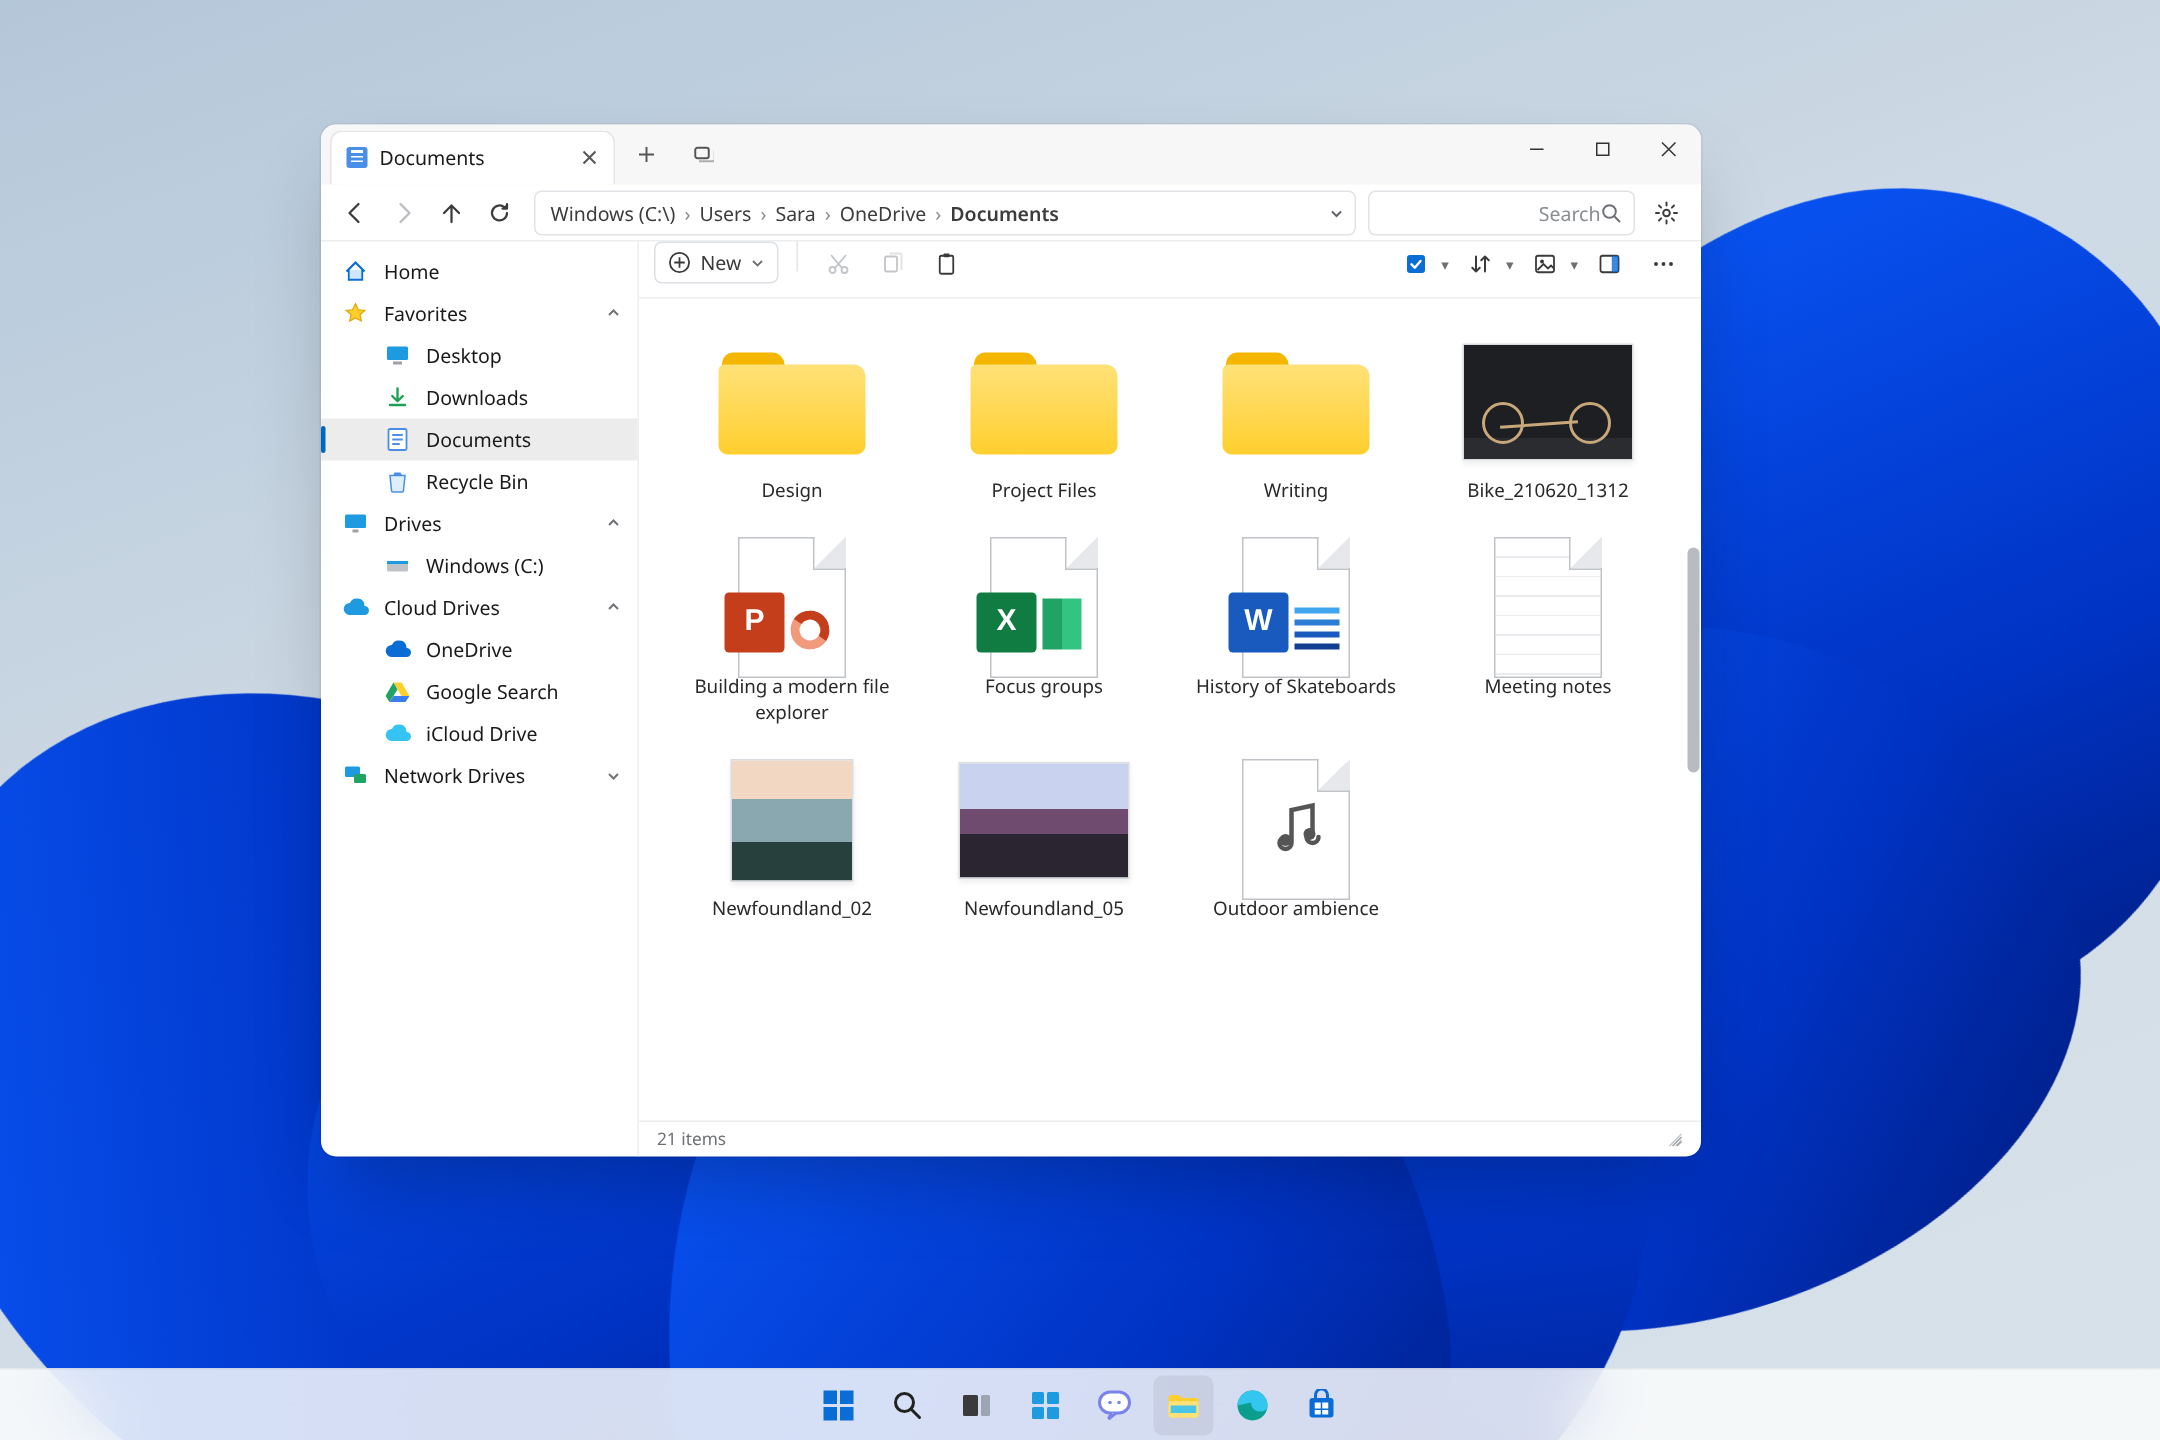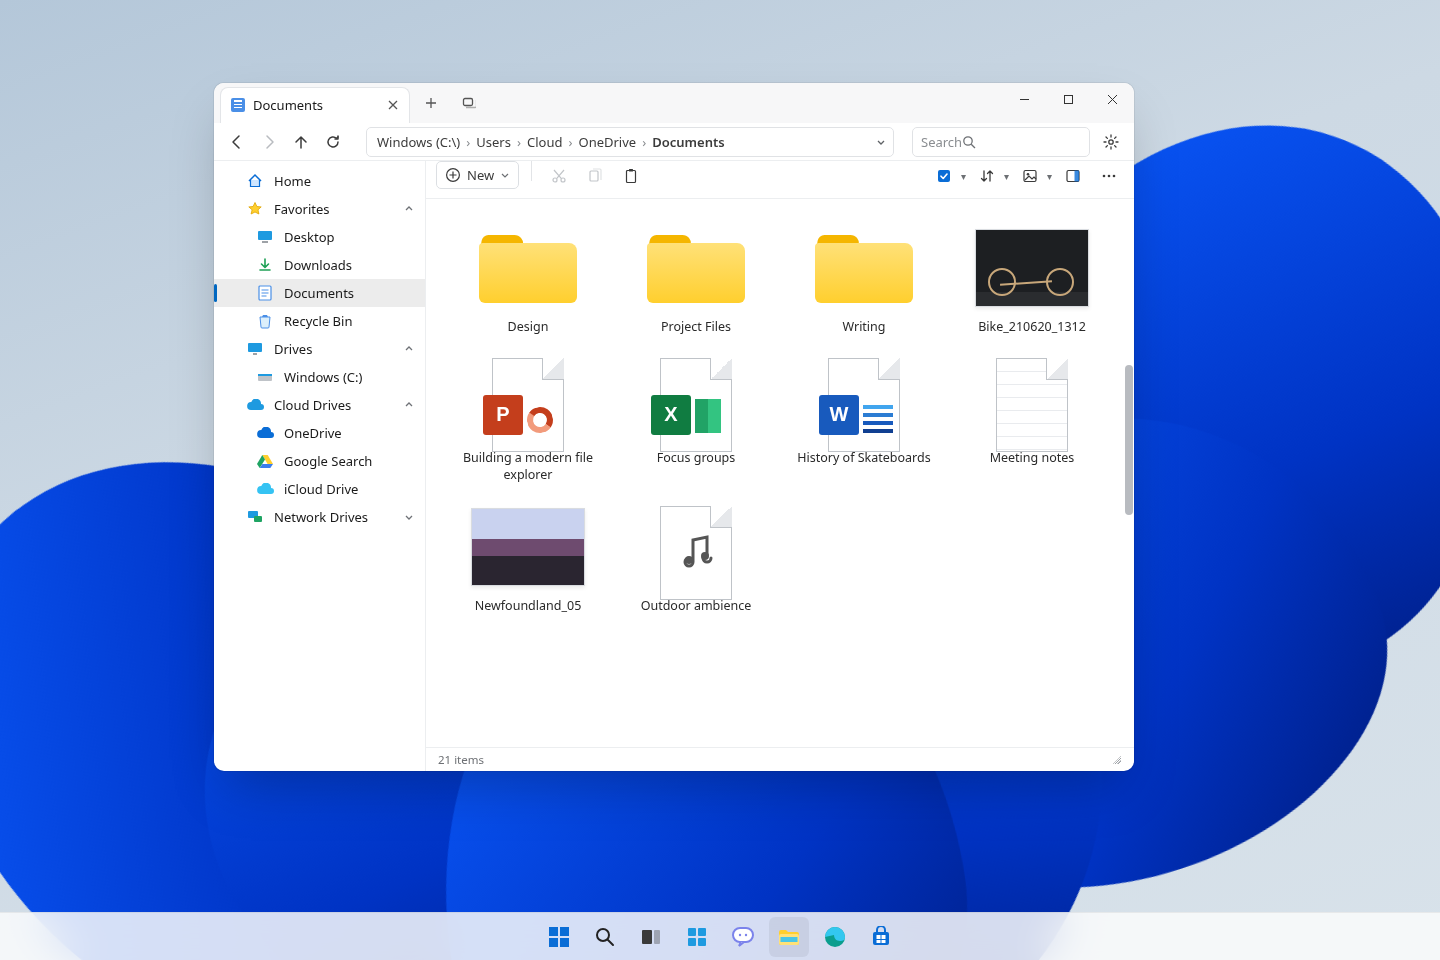--- a/index.html
+++ b/index.html
@@ -38,32 +38,32 @@
   .tab .doc-icon:after{content:"";position:absolute;left:3px;top:4px;right:3px;height:1.5px;background:#4a8fe7;box-shadow:0 3px 0 #4a8fe7,0 6px 0 #4a8fe7;}
   .tab .tab-close{position:absolute;right:8px;top:50%;transform:translateY(-50%);width:16px;height:16px;display:grid;place-items:center;color:#555;border-radius:4px;}
   .tabbar-btn{width:34px;height:34px;display:grid;place-items:center;color:#555;border-radius:4px;margin-left:4px;}
   .win-controls{position:absolute;right:0;top:0;display:flex;}
   .win-btn{width:44px;height:32px;display:grid;place-items:center;color:#333;}
 
   
   .navrow{height:38px;display:flex;align-items:center;gap:2px;padding:0 8px;border-bottom:1px solid #eceef0;}
   .nav-icon{width:30px;height:30px;display:grid;place-items:center;color:#3c3c3c;border-radius:4px;}
   .nav-icon.disabled{color:#b9bcc0;}
-  .breadcrumb{flex:1 1 auto;height:30px;border:1px solid #e0e2e5;border-radius:5px;display:flex;align-items:center;padding:0 28px 0 10px;font-size:13px;color:var(--text);gap:4px;position:relative;margin:0 16px;}
+  .breadcrumb{flex:1 1 auto;height:30px;border:1px solid #e0e2e5;border-radius:5px;display:flex;align-items:center;padding:0 28px 0 10px;font-size:13px;color:var(--text);gap:4px;position:relative;margin:0 6px;}
   .breadcrumb .sep{color:#8a8d91;margin:0 2px;}
   .breadcrumb .bc-item{color:#3c3c3c;}
   .breadcrumb .bc-item.current{font-weight:600;}
   .breadcrumb .chev{position:absolute;right:6px;color:#5f6266;}
-  .search{width:178px;height:30px;border:1px solid #e0e2e5;border-radius:5px;display:flex;align-items:center;padding:0 8px;font-size:13px;color:#8a8d91;justify-content:flex-start;}
+  .search{width:178px;height:30px;border:1px solid #e0e2e5;border-radius:5px;display:flex;align-items:center;padding:0 8px;font-size:13px;color:#8a8d91;justify-content:flex-end;}
   .gear{width:30px;height:30px;display:grid;place-items:center;color:#3c3c3c;border-radius:4px;margin-left:4px;}
 
   
   .body{flex:1;display:flex;min-height:0;}
   .sidebar{width:212px;border-right:1px solid #eceef0;padding-top:6px;}
-  .sb-item{height:28px;display:flex;align-items:center;padding-left:32px;font-size:13px;color:var(--text);position:relative;}
+  .sb-item{height:28px;display:flex;align-items:center;padding-left:14px;font-size:13px;color:var(--text);position:relative;}
   .sb-item .ic{width:18px;height:18px;margin-right:10px;display:grid;place-items:center;}
   .sb-item .chev-r{position:absolute;right:10px;color:#6f7277;}
   .sb-sub{padding-left:42px;}
   .sb-item.sel{background:#ececec;}
   .sb-item.sel:before{content:"";position:absolute;left:0;top:5px;bottom:5px;width:3px;background:var(--blue);border-radius:2px;}
 
   
   .content{flex:1;display:flex;flex-direction:column;min-width:0;}
   .toolbar{height:38px;display:flex;align-items:flex-start;padding:0 10px;border-bottom:1px solid #eceef0;gap:6px;}
   .new-btn{height:28px;border:1px solid #dcdfe3;border-radius:5px;display:flex;align-items:center;padding:0 8px;font-size:13px;gap:6px;color:#3a3a3a;}
@@ -209,21 +209,21 @@
           <path d="M13 8a5 5 0 1 1-1.6-3.7L13 3" fill="none" stroke="#3c3c3c" stroke-width="1.5" stroke-linecap="round"></path>
           <path d="M13 2v3h-3" fill="none" stroke="#3c3c3c" stroke-width="1.5" stroke-linecap="round" stroke-linejoin="round"></path>
         </svg>
       </div>
 
     <div class="breadcrumb">
       <span class="bc-item">Windows (C:\)</span>
         <span class="sep">›</span>
       <span class="bc-item">Users</span>
         <span class="sep">›</span>
-      <span class="bc-item">Cloud</span>
+      <span class="bc-item">Sara</span>
         <span class="sep">›</span>
       <span class="bc-item">OneDrive</span>
         <span class="sep">›</span>
       <span class="bc-item current">Documents</span>
       <span class="chev">
           <svg width="12" height="12" viewBox="0 0 12 12">
             <path d="M3 5l3 3 3-3" fill="none" stroke="currentColor" stroke-width="1.3"></path>
           </svg>
         </span>
     </div>
@@ -532,20 +532,26 @@
           <div class="cell">
               <div class="thumb">
                 <div class="page lined">
                   <span class="ear"></span>
                 </div>
               </div>
               <div class="caption">Meeting notes</div>
             </div>
           <div class="cell">
               <div class="thumb">
+                <div class="img-thumb small newf1"></div>
+              </div>
+              <div class="caption">Newfoundland_02</div>
+            </div>
+          <div class="cell">
+              <div class="thumb">
                 <div class="img-thumb newf2-wrap newf2"></div>
               </div>
               <div class="caption">Newfoundland_05</div>
             </div>
           <div class="cell">
               <div class="thumb">
                 <div class="page">
                   <span class="ear"></span>
                   <svg class="music-note" width="38" height="38" viewBox="0 0 38 38">
                     <path d="M12 28a4 4 0 1 0 4 4V10l14-3v17a4 4 0 1 0 4 4" fill="none" stroke="#555" stroke-width="3" stroke-linecap="round"></path>

